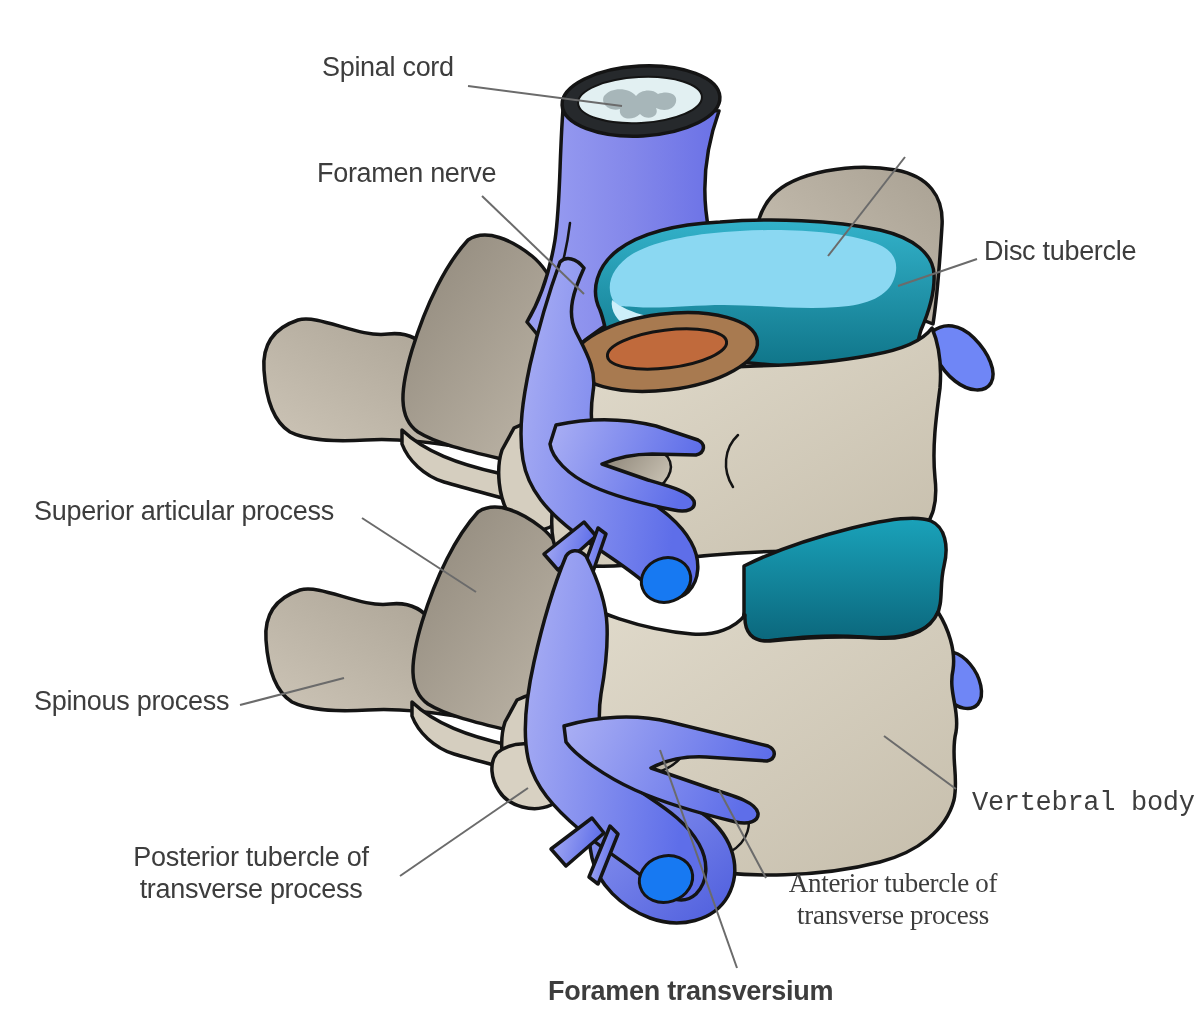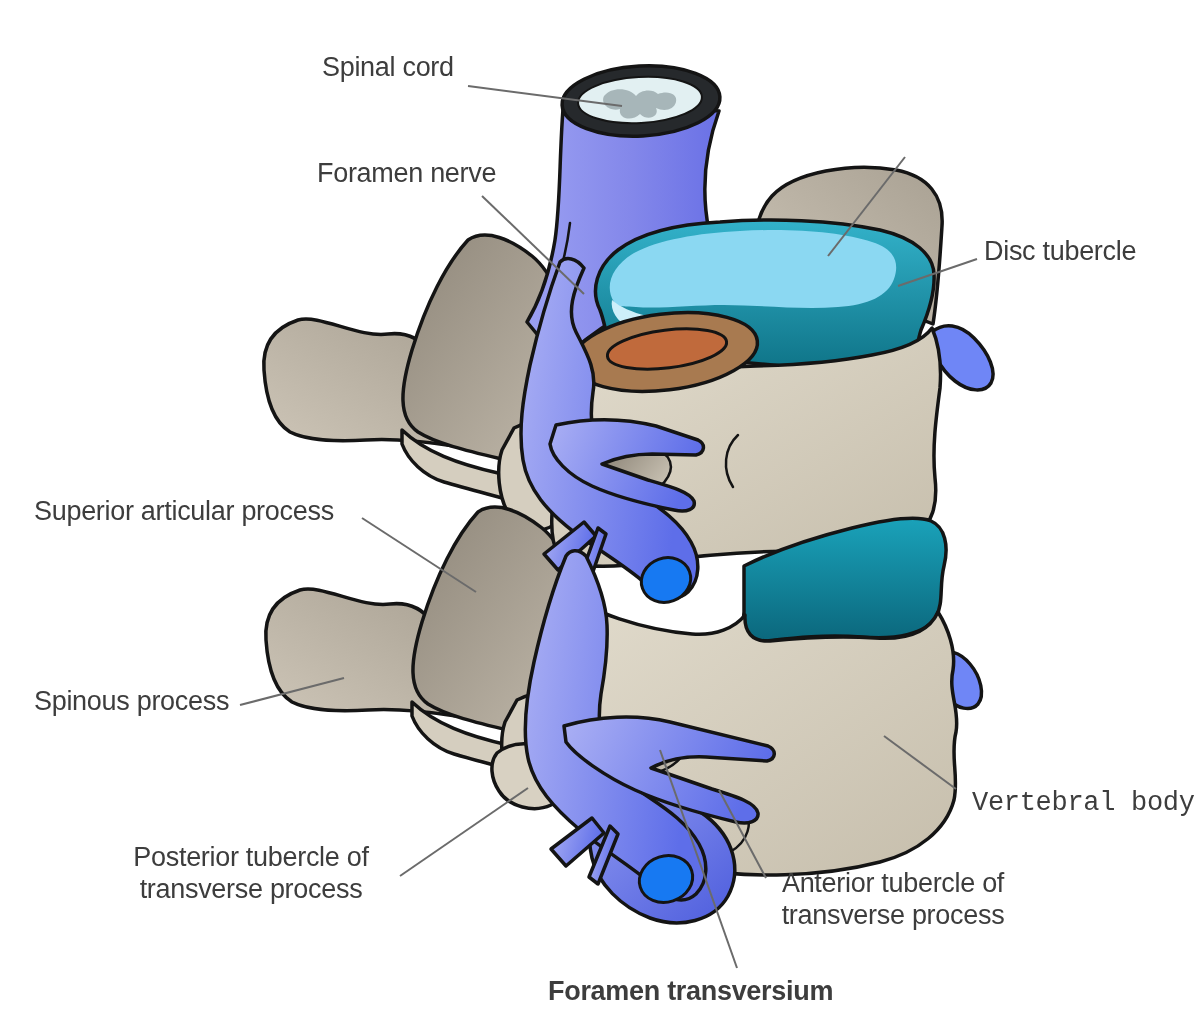--- a/index.html
+++ b/index.html
@@ -10,21 +10,21 @@
        white-space:pre-line;}
   .lbl.center{text-align:center;}
   #lbl-spinal-cord{left:322px;top:52px;}
   #lbl-spinal-nerve{left:317px;top:158px;}
   #lbl-nucleus-pulposus{left:908px;top:127px;}
   #lbl-disc-annulus{left:984px;top:236px;}
   #lbl-superior-articular-process{left:34px;top:472px;margin-top:24px;}
   #lbl-spinous-process{left:34px;top:686px;}
   #lbl-posterior-tubercle{left:120px;top:842px;width:262px;}
   #lbl-foramen-transversium{left:548px;top:976px;font-weight:bold;}
-  #lbl-anterior-tubercle{left:762px;top:868px;width:262px;}
+  #lbl-anterior-tubercle{left:762px;top:868px;width:262px;font-family:Liberation Serif, serif;}
   #lbl-vertebral-body{left:972px;top:788px;font-family:Liberation Mono, monospace;}
 </style>
 </head>
 <body>
 
 <div id="stage">
 
 <svg id="art" width="1200" height="1025" viewBox="0 0 1200 1025">
   <defs>
     <linearGradient id="gBody" x1="0" y1="0" x2="1" y2="1">

